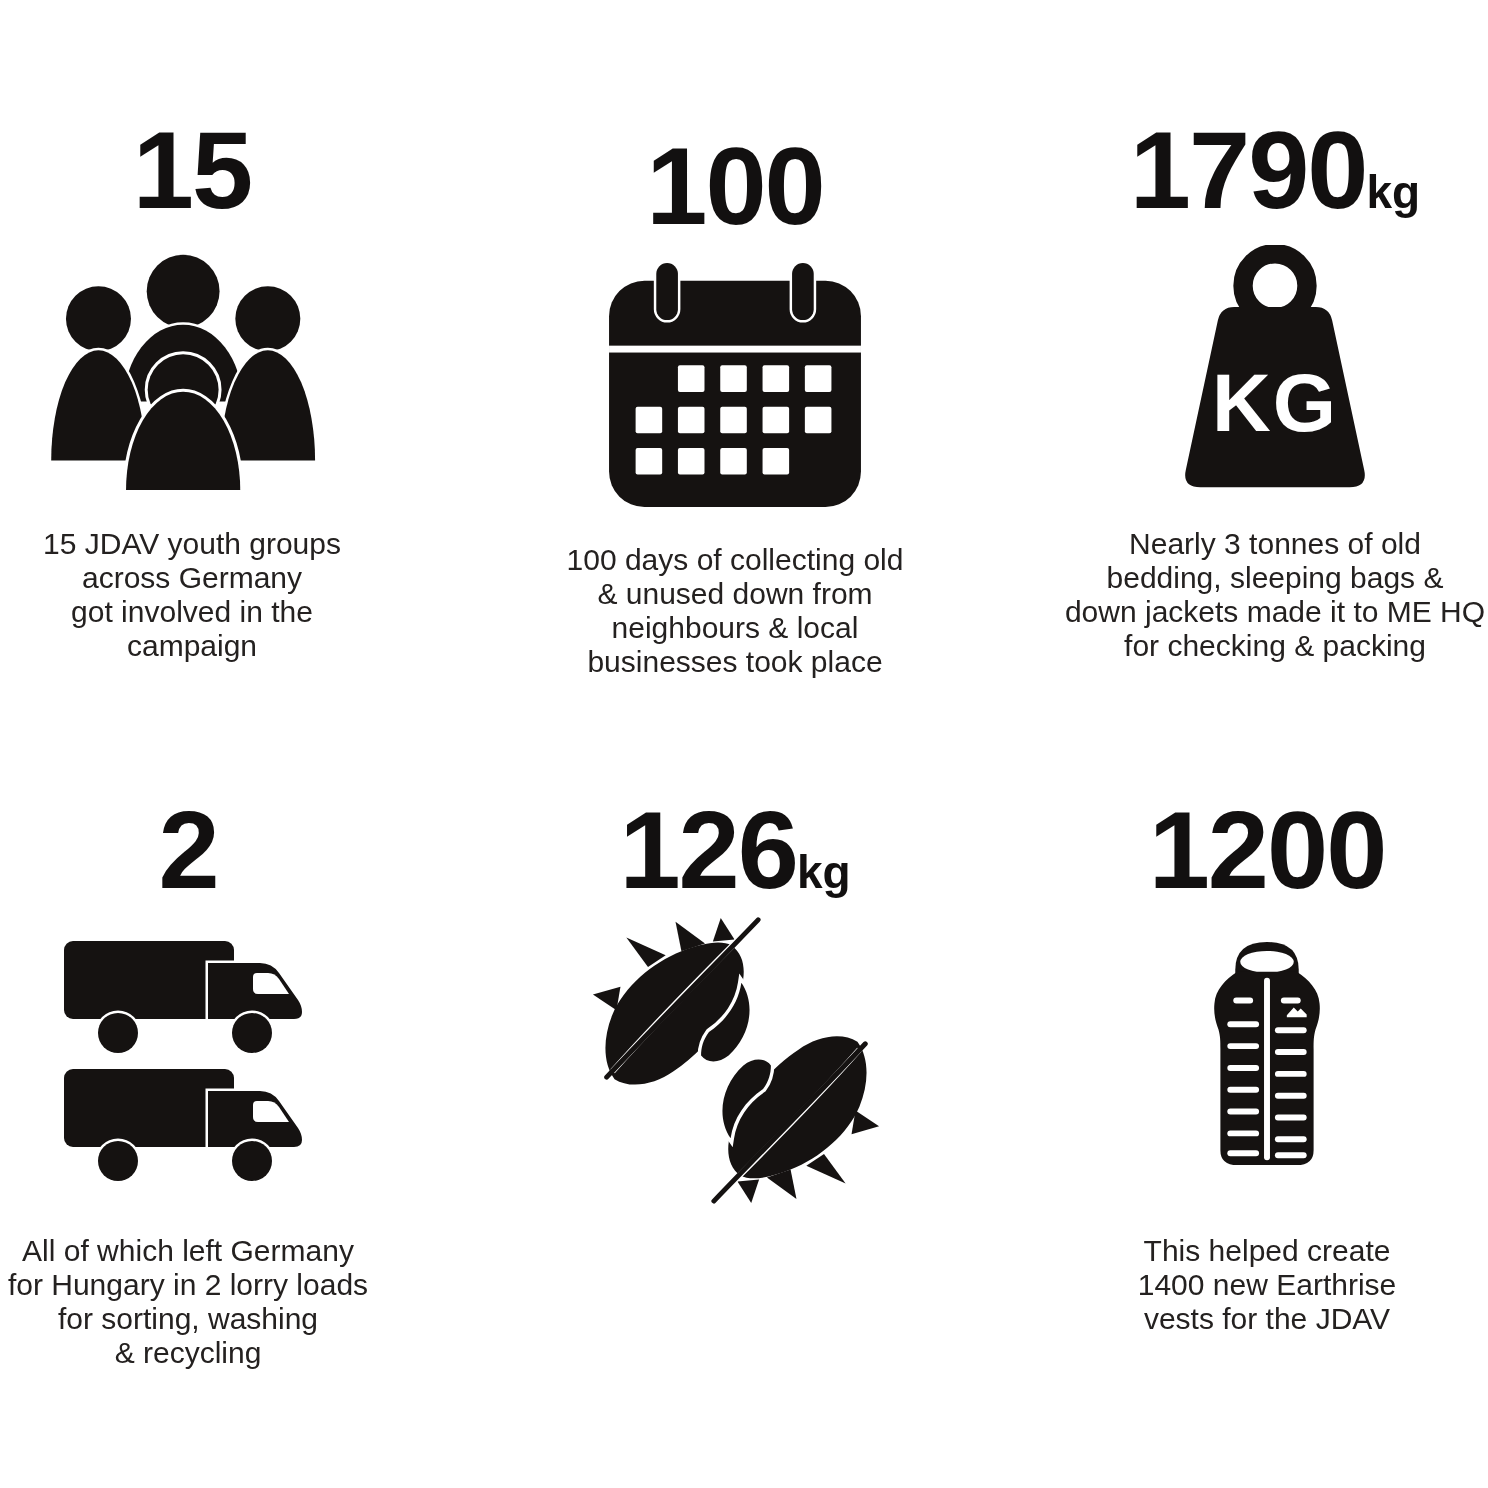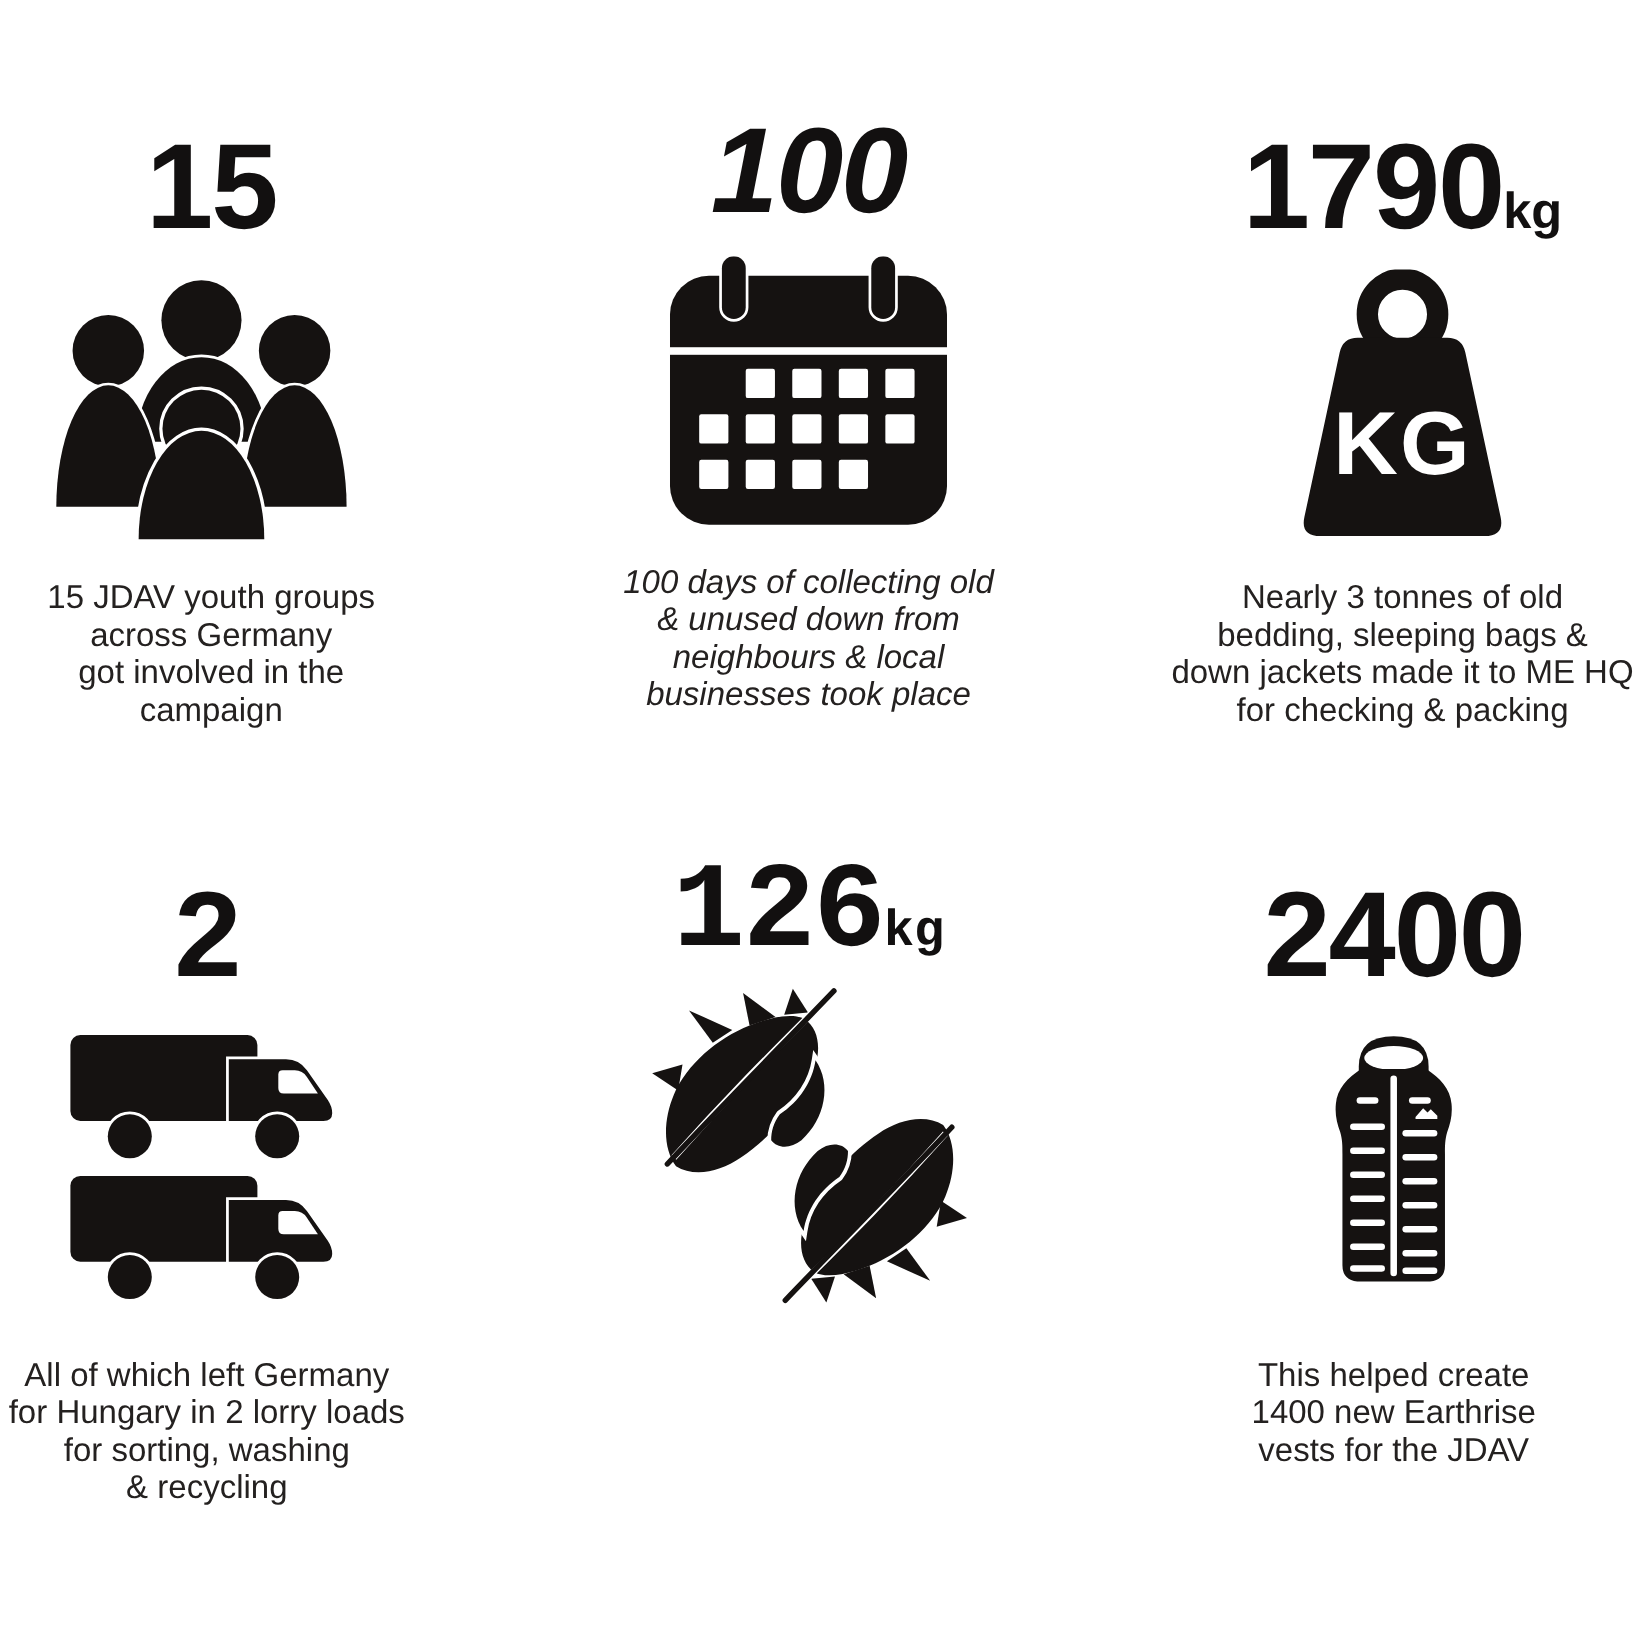--- a/index.html
+++ b/index.html
@@ -16,24 +16,24 @@
   .stat-unit{font-size:46px;font-weight:bold;letter-spacing:0;vertical-align:baseline;}
   .icon-wrap{display:flex;align-items:center;justify-content:center;flex-direction:column;}
   .row1 .icon-wrap{height:285px;}
   .row2 .icon-wrap{height:302px;}
   .caption{
     font-size:30px;line-height:1.14;margin:14px 0 0;color:#242120;
     white-space:pre-line;
   }
   .row2 .caption{margin-top:24px;}
   .p1{left:-8px;top:112px;width:400px;}
-  .p2{left:494px;top:98px;width:482px;font-style:italic;}
+  .p2{left:494px;top:128px;width:482px;}
   .p3{left:1028px;top:112px;width:494px;}
   .p4{left:-12px;top:792px;width:400px;}
-  .p5{left:478px;top:773px;width:514px;font-family:Liberation Mono, monospace;}
+  .p5{left:478px;top:792px;width:514px;}
   .p6{left:1028px;top:792px;width:478px;}
   svg{display:block;}
   .ink{fill:#151211;}
   .sep{fill:#151211;stroke:#ffffff;paint-order:stroke;}
   .truck + .truck{margin-top:4px;}
 </style>
 </head>
 <body>
 
 <section class="panel row1 p1">
@@ -148,21 +148,21 @@
           <path d="M170 4 C124 52 74 102 16 164" fill="none" stroke="#151211" stroke-width="5" stroke-linecap="round"></path>
         </g>
       </defs>
       <use href="#feather" transform="translate(3,6)"></use>
       <use href="#feather" transform="translate(118,120) rotate(180 90 90)"></use>
     </svg>
   </div>
 </section>
 
 <section class="panel row2 p6">
-  <div class="stat"><span>2400</span><span class="stat-unit"></span></div>
+  <div class="stat"><span>1200</span><span class="stat-unit"></span></div>
   <div class="icon-wrap">
     <svg width="162" height="238" viewBox="0 0 160 240" aria-hidden="true">
       <path class="ink" d="M48 30 Q48 2 80 2 Q112 2 112 30 L112 40 L48 40 Z"></path>
       <ellipse cx="80" cy="22" rx="27" ry="11" fill="#ffffff"></ellipse>
       <path class="ink" d="M50 32 C38 40 28 50 27 64 C26 74 28 82 31 90 C33 97 33 102 33 110 L33 212 Q33 227 50 227 L110 227 Q127 227 127 212 L127 110 C127 102 127 97 129 90 C132 82 134 74 133 64 C132 50 122 40 110 32 Z"></path>
       <rect x="77" y="38" width="6" height="184" rx="3" fill="#ffffff"></rect>
       <g fill="#ffffff">
         <rect x="46" y="58" width="20" height="6" rx="3"></rect>
         <rect x="40" y="82" width="32" height="6" rx="3"></rect>
         <rect x="40" y="104" width="32" height="6" rx="3"></rect>

